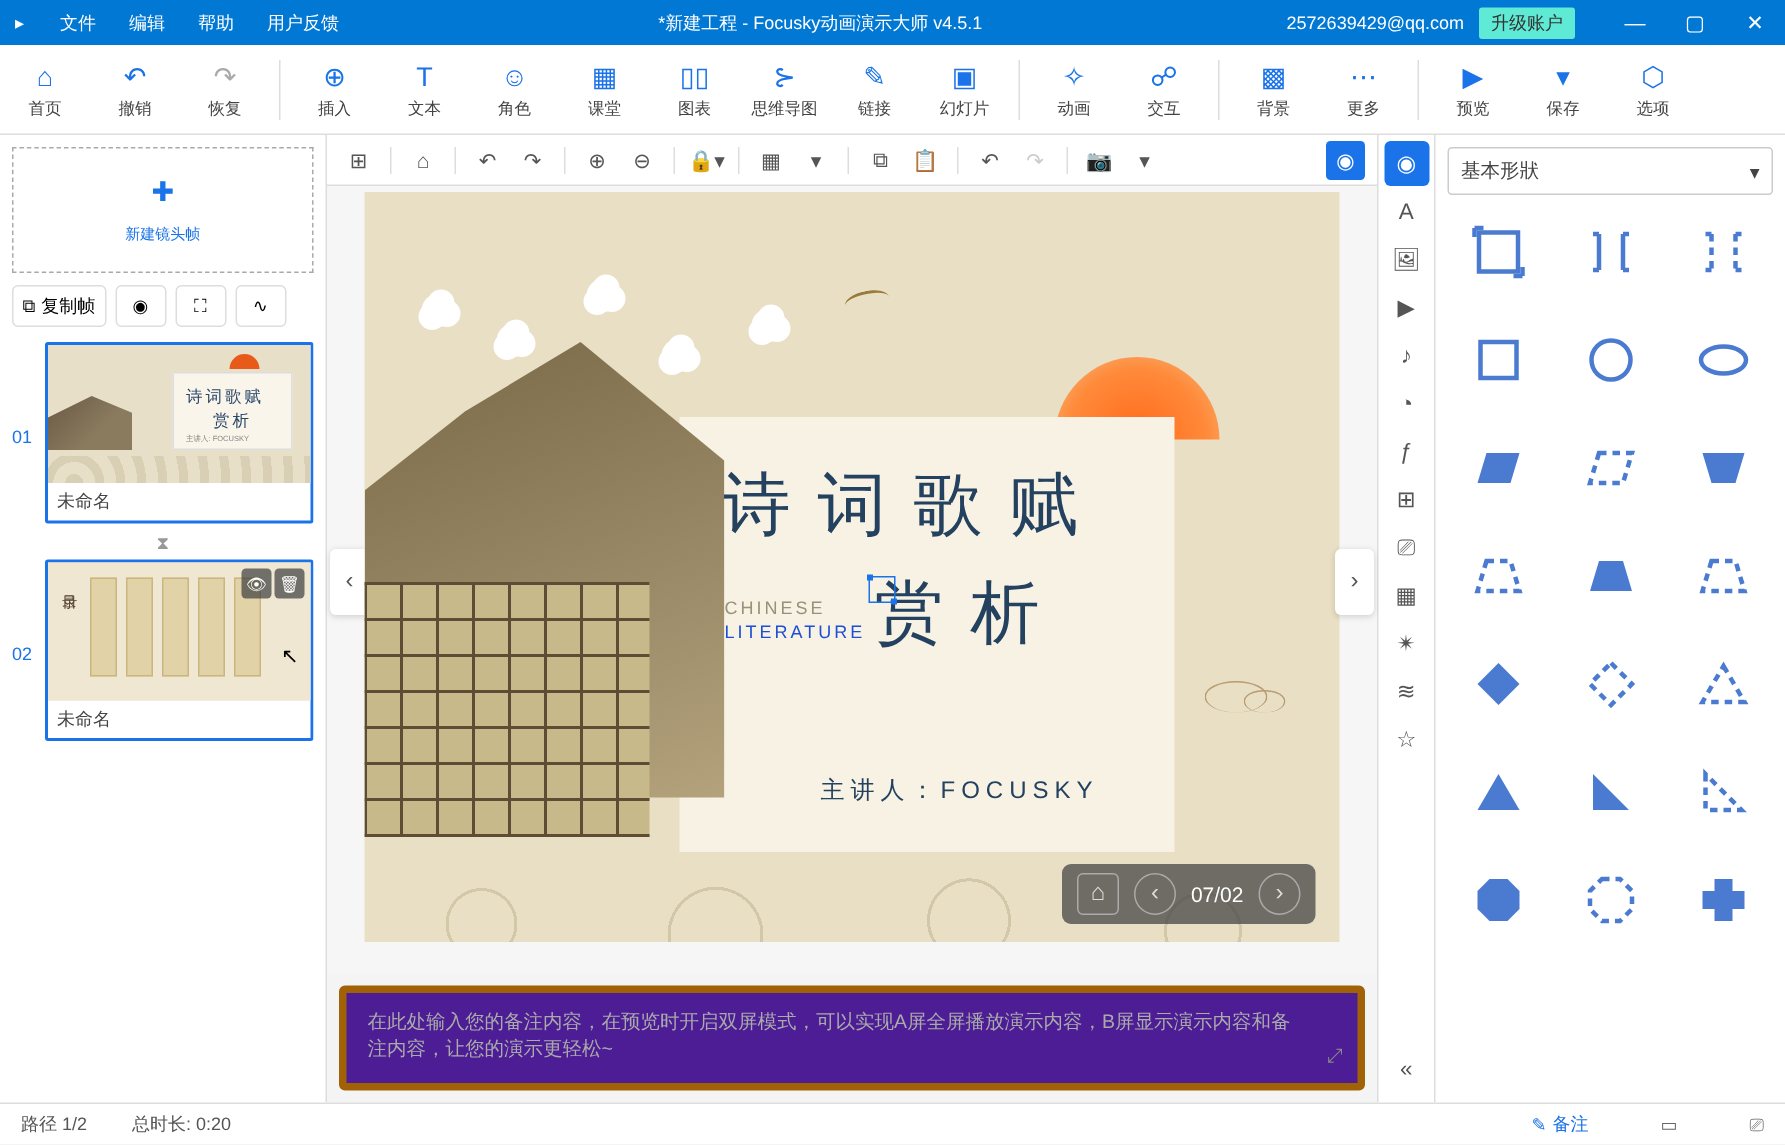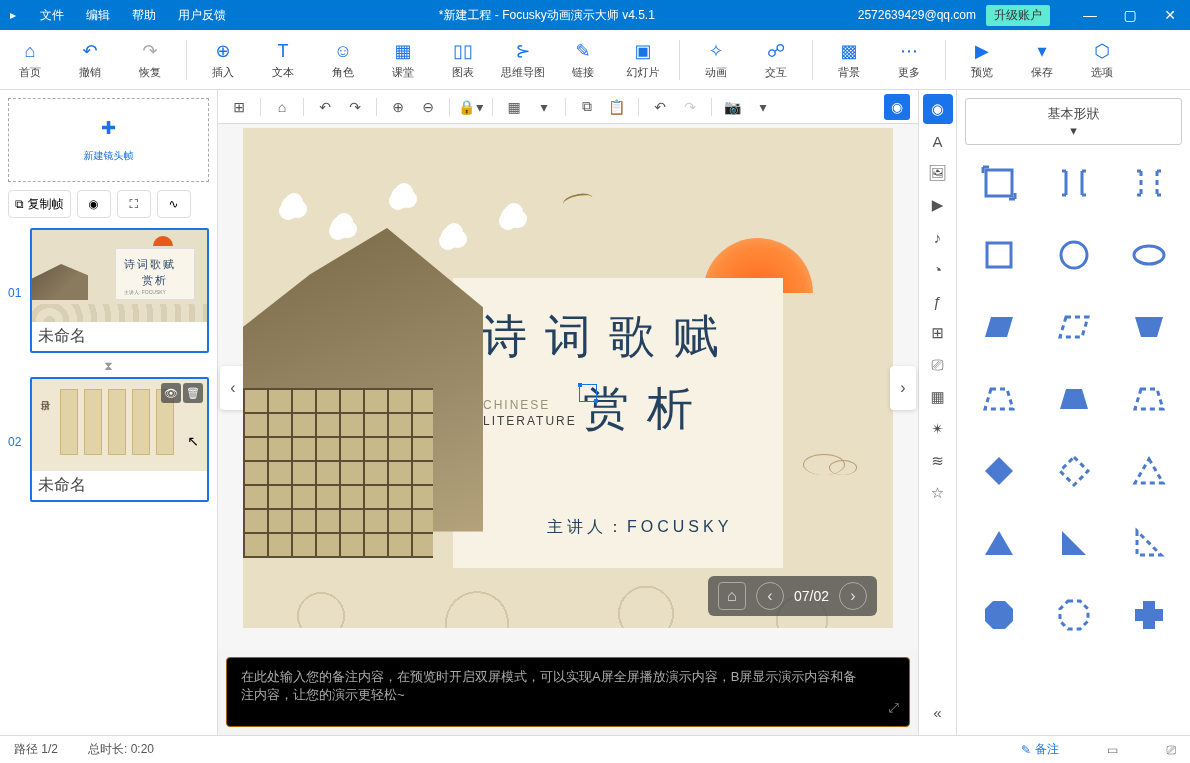--- a/index.html
+++ b/index.html
@@ -33,21 +33,21 @@
 .new-frame .plus { color: #1a73e8; font-size: 18px; }
 .new-frame .txt { color: #1a73e8; font-size: 10px; margin-top:10px;}
 .left-tools { display: flex; gap: 6px; margin-bottom: 10px; align-items:center;}
 .left-tools .ltbtn { border: 1px solid #ddd; border-radius: 4px; padding: 4px 6px; font-size: 12px; cursor: pointer; display:flex; align-items:center; gap:4px; height:28px;}
 .left-tools .ltbtn.icon-only { width: 34px; justify-content:center;}
 .thumbs { flex:1; overflow:auto;}
 .thumb-wrap { display: flex; align-items: center; margin-bottom: 6px; }
 .thumb-num { width: 22px; font-size: 12px; color: #1a73e8; padding-top: 4px; }
 .thumb { flex: 1; border: 2px solid #1a73e8; border-radius: 2px; background: #fff; cursor: pointer; position:relative;}
 .thumb .timg { height: 92px; background: #e8dfc8; position:relative; overflow:hidden;}
-.thumb .tname { font-size: 16px; padding: 4px 6px; color:#444;}
+.thumb .tname { font-size: 12px; padding: 4px 6px; color:#444;}
 .thumb .overlay { position:absolute; top:4px; right:4px; display:flex; gap:2px;}
 .thumb .overlay span { width:20px; height:20px; background:rgba(60,60,60,.7); color:#fff; border-radius:3px; display:flex; align-items:center; justify-content:center; font-size:11px;}
 .hourglass { text-align:center; color:#999; font-size:12px; margin:4px 0;}
 
 
 .t1-sun{position:absolute;right:34px;top:6px;width:20px;height:10px;background:#e85a1a;border-radius:10px 10px 0 0;}
 .t1-card{position:absolute;right:12px;top:18px;width:80px;height:52px;background:#f9f5ea;border:1px solid #ddd;}
 .t1-card .l1{position:absolute;left:8px;top:8px;font-size:11px;color:#2a4668;letter-spacing:2px;}
 .t1-card .l2{position:absolute;left:26px;top:24px;font-size:11px;color:#2a4668;letter-spacing:2px;}
 .t1-card .l3{position:absolute;left:8px;top:40px;font-size:5px;color:#888;}
@@ -69,21 +69,21 @@
 .canvas-tools .ctsep { width:1px; height:18px; background:#ddd; margin:0 4px;}
 .canvas-tools .spacer{flex:1;}
 
 .canvas-area { flex:1; position:relative; background:#f6f6f6; display:flex; align-items:flex-start; justify-content:center; padding:4px;}
 .canvas { width: 650px; height: 500px; background:#e8dfc4; position:relative; overflow:hidden; margin-top:0;}
 .sun { position:absolute; right:80px; top:110px; width:110px; height:55px; background:radial-gradient(circle at 50% 100%,#ff6a1a 0%,#ff8a3a 60%,#f5c088 100%); border-radius:60px 60px 0 0;}
 .card { position:absolute; right:110px; top:150px; width:330px; height:290px; background:#f7f2e4; }
 .card .row1{ font-size:46px; color:#24425f; letter-spacing:18px; position:absolute; left:28px; top:28px;}
 .card .row2{ font-size:46px; color:#24425f; letter-spacing:18px; position:absolute; left:130px; top:100px;}
 .card .en1{ font-size:12px; color:#9a9178; letter-spacing:2px; position:absolute; left:30px; top:120px;}
-.card .en2{ font-size:12px; color:#404040; letter-spacing:2px; position:absolute; left:30px; top:136px;}
+.card .en2{ font-size:12px; color:#1d4ed8; letter-spacing:2px; position:absolute; left:30px; top:136px;}
 .card .lec{ font-size:16px; color:#24425f; letter-spacing:4px; position:absolute; left:94px; bottom:30px;}
 .sel-marker{position:absolute; left:126px; top:106px; width:18px; height:18px; border:1px solid #1a73e8;}
 .sel-marker::before,.sel-marker::after{content:'';position:absolute;width:4px;height:4px;background:#1a73e8;}
 .sel-marker::before{left:-2px;top:-2px;} .sel-marker::after{right:-2px;bottom:-2px;}
 .roof { position:absolute; left:0; bottom:70px; width:240px; height:330px; background:linear-gradient(160deg,#7a6946 0%,#9a8a68 55%,#b7a67e 100%); clip-path:polygon(0 92%,0 30%,28% 14%,60% 0,100% 24%,100% 92%);}    
 .lattice{position:absolute;left:0;bottom:70px;width:190px;height:170px;background:repeating-linear-gradient(90deg,#5e4d34 0 2px,transparent 2px 24px),repeating-linear-gradient(0deg,#5e4d34 0 2px,transparent 2px 24px),#c8b98a;}
 .branch{position:absolute;left:0;top:30px;width:360px;height:160px;}
 .flower{position:absolute;width:18px;height:18px;background:#fff;border-radius:50%;box-shadow:0 0 0 2px #fff, 6px 2px 0 #fff,-4px 4px 0 #fff,2px -5px 0 #fff;}
 .bird{position:absolute;left:320px;top:36px;width:30px;height:14px;border-top:2px solid #9a7a3a;border-radius:60% 60% 0 0;transform:rotate(-12deg);}    
 .waves{position:absolute;left:0;bottom:0;width:100%;height:120px;background:
@@ -97,32 +97,32 @@
 .cloud::after{width:26px;height:14px;left:26px;top:6px;border-bottom:none;}
 
 .nav-arrow{position:absolute;top:46%;width:26px;height:44px;background:#fff;border-radius:4px;display:flex;align-items:center;justify-content:center;color:#555;cursor:pointer;box-shadow:0 1px 4px rgba(0,0,0,.15);}
 .nav-left{left:2px;} .nav-right{right:2px;}
 
 .pager{position:absolute;right:16px;bottom:12px;height:40px;background:rgba(70,70,70,.75);border-radius:6px;display:flex;align-items:center;padding:0 10px;color:#ddd;gap:10px;}
 .pager .pbtn{width:28px;height:28px;border:1px solid #aaa;border-radius:50%;display:flex;align-items:center;justify-content:center;cursor:pointer;}
 .pager .home{border-radius:4px;}
 .pager .ptxt{font-size:14px;color:#fff;}
 
-.notes { margin:8px; border:1px solid #a16207; border-radius:4px; background:#000000; padding:10px 40px 10px 14px; position:relative; font-size:13px; color:#aaa; min-height:70px;}
+.notes { margin:8px; border:5px solid #a16207; border-radius:4px; background:#4c1d95; padding:10px 40px 10px 14px; position:relative; font-size:13px; color:#aaa; min-height:70px;}
 .notes .expand{position:absolute;right:10px;bottom:10px;color:#888;cursor:pointer;}
 
 
 .rsidebar { width:38px; background:#fff; border-left:1px solid #ddd; display:flex; flex-direction:column; align-items:center; padding-top:4px; gap:2px;}
 .rsidebar .ritem{ width:30px; height:30px; display:flex; align-items:center; justify-content:center; color:#555; cursor:pointer; border-radius:4px; font-size:15px;}
 .rsidebar .ritem.active{ background:#1a73e8; color:#fff;}
 .rsidebar .collapse{margin-top:auto; margin-bottom:8px;}
 
 
 .shapes { width:234px; background:#fff; border-left:1px solid #ddd; padding:8px;}
-.shape-select{ width:100%; border:1px solid #ccc; border-radius:3px; padding:6px 8px; font-size:13px; color:#444; display:flex; justify-content:space-between; align-items:center; cursor:pointer; margin-bottom:12px;flex-direction:column;}
+.shape-select{ width:100%; border:1px solid #ccc; border-radius:3px; padding:6px 8px; font-size:13px; color:#444; display:flex; justify-content:space-between; align-items:center; cursor:pointer; margin-bottom:12px;}
 .shape-grid{ display:grid; grid-template-columns:repeat(3,1fr); gap:28px 16px; padding:4px;}
 .sh{ height:44px; display:flex; align-items:center; justify-content:center; cursor:pointer;}
 .sh svg{width:36px;height:36px;}
 .s-stroke{fill:none;stroke:#4a7bd0;stroke-width:3;}
 .s-fill{fill:#4a7bd0;}
 .s-dash{fill:none;stroke:#4a7bd0;stroke-width:3;stroke-dasharray:5 4;}
 
 
 .status { position:absolute; left:0; right:0; bottom:0; height:28px; background:#fff; border-top:1px solid #ddd; display:flex; align-items:center; padding:0 14px; font-size:12px; color:#555; gap:30px;}
 .status .sp{flex:1;}

